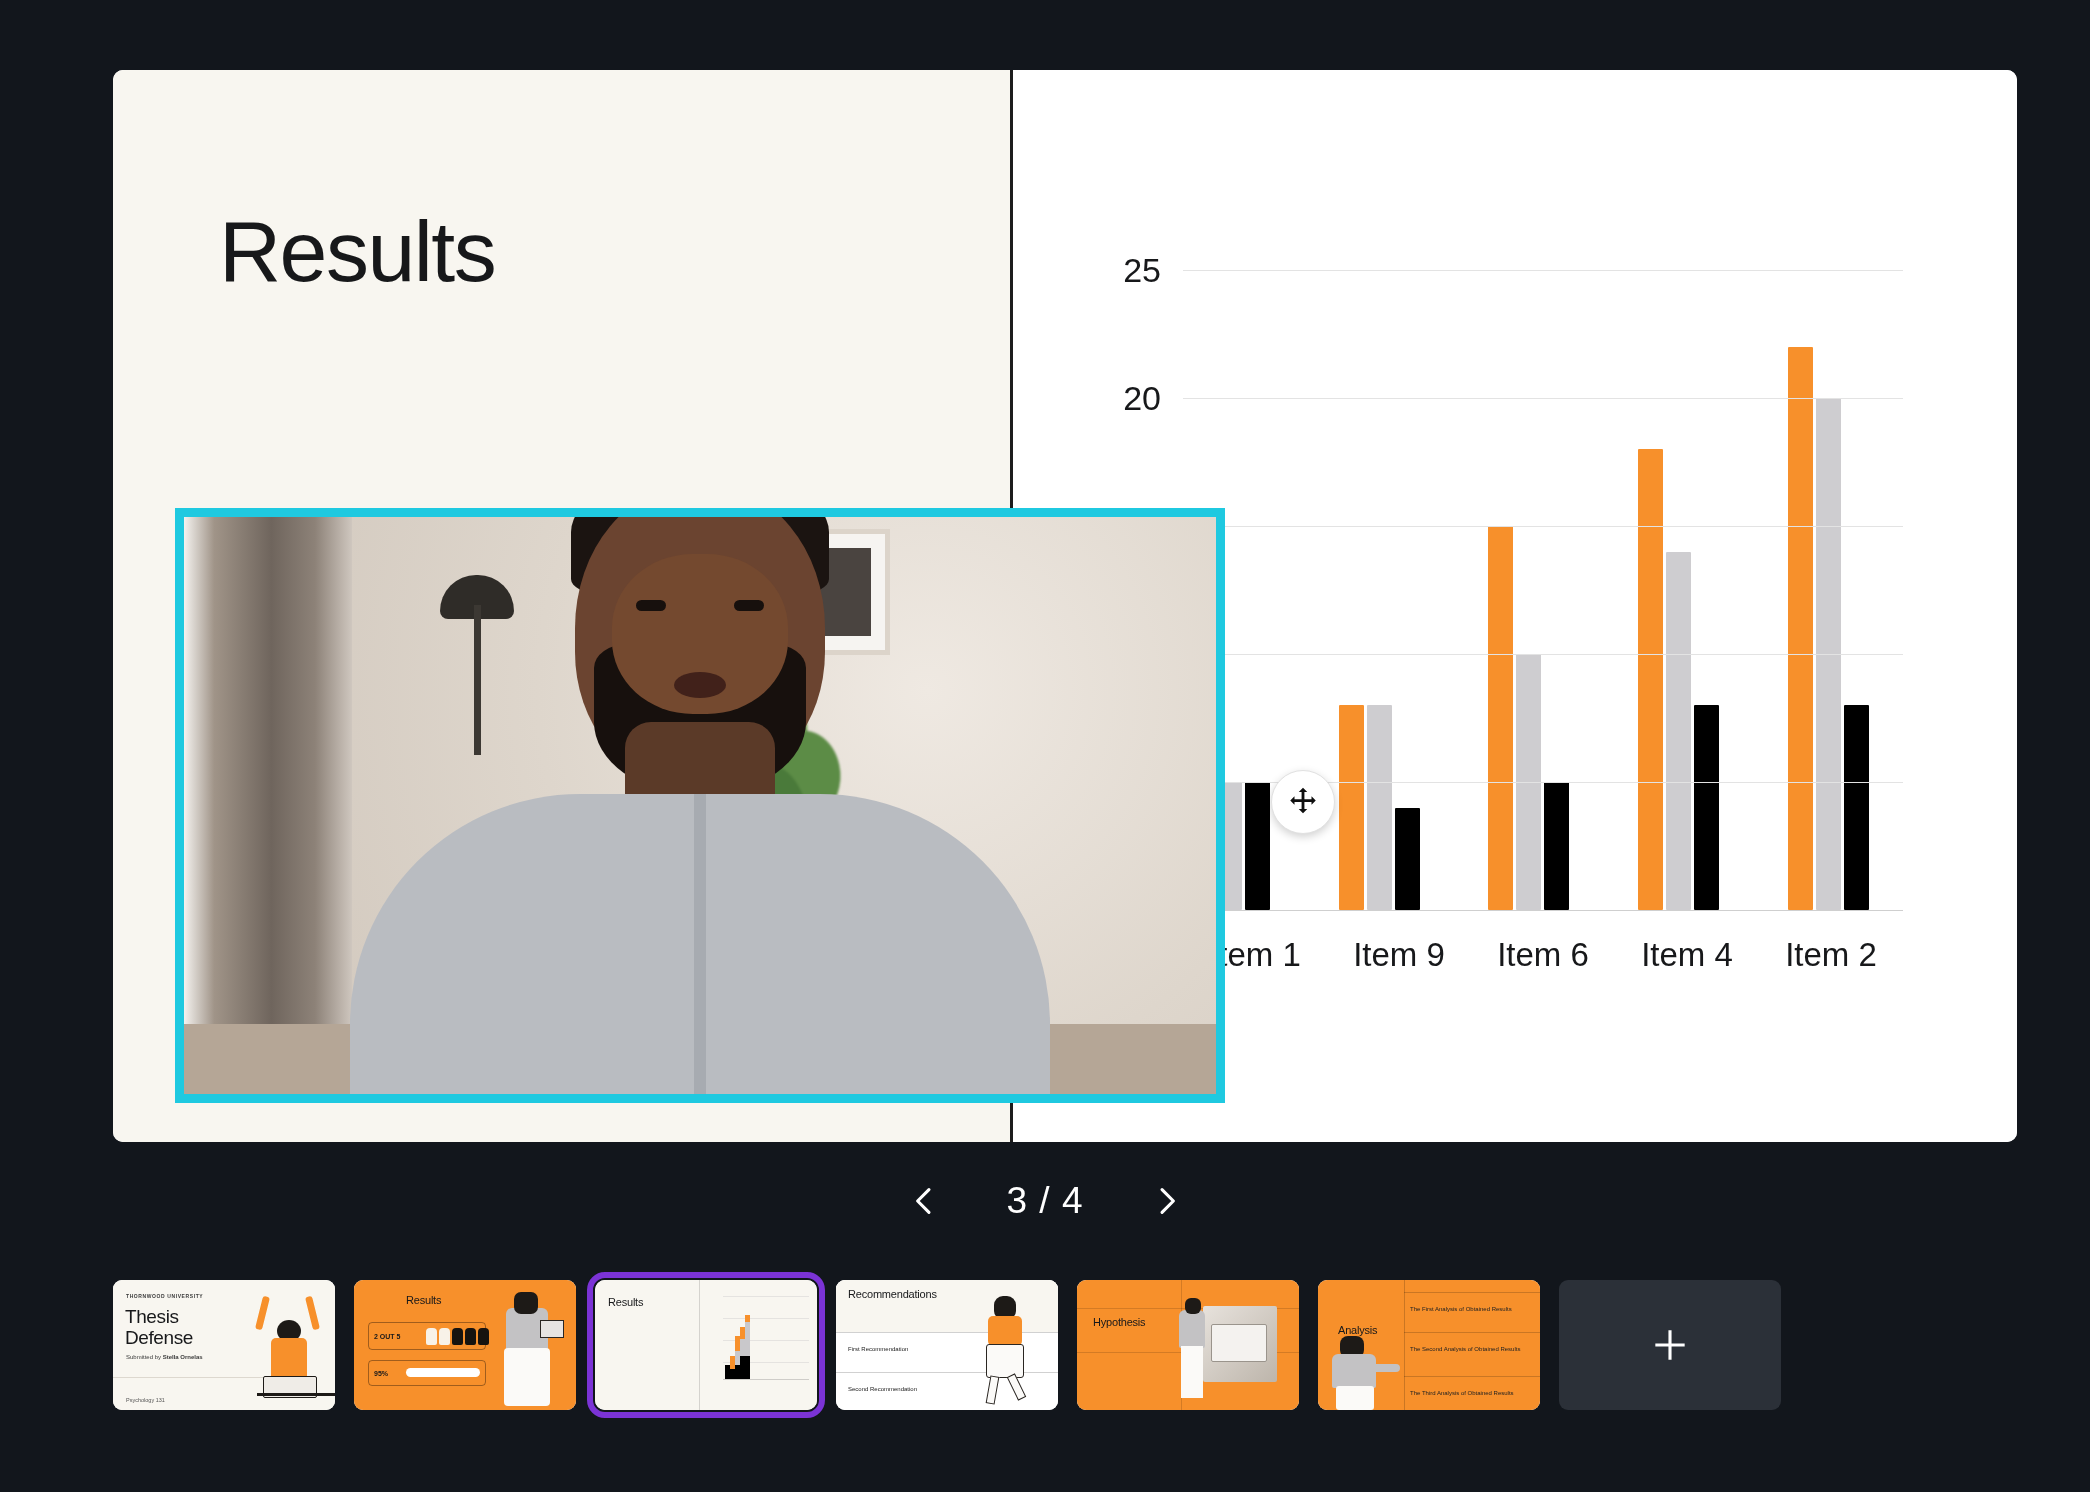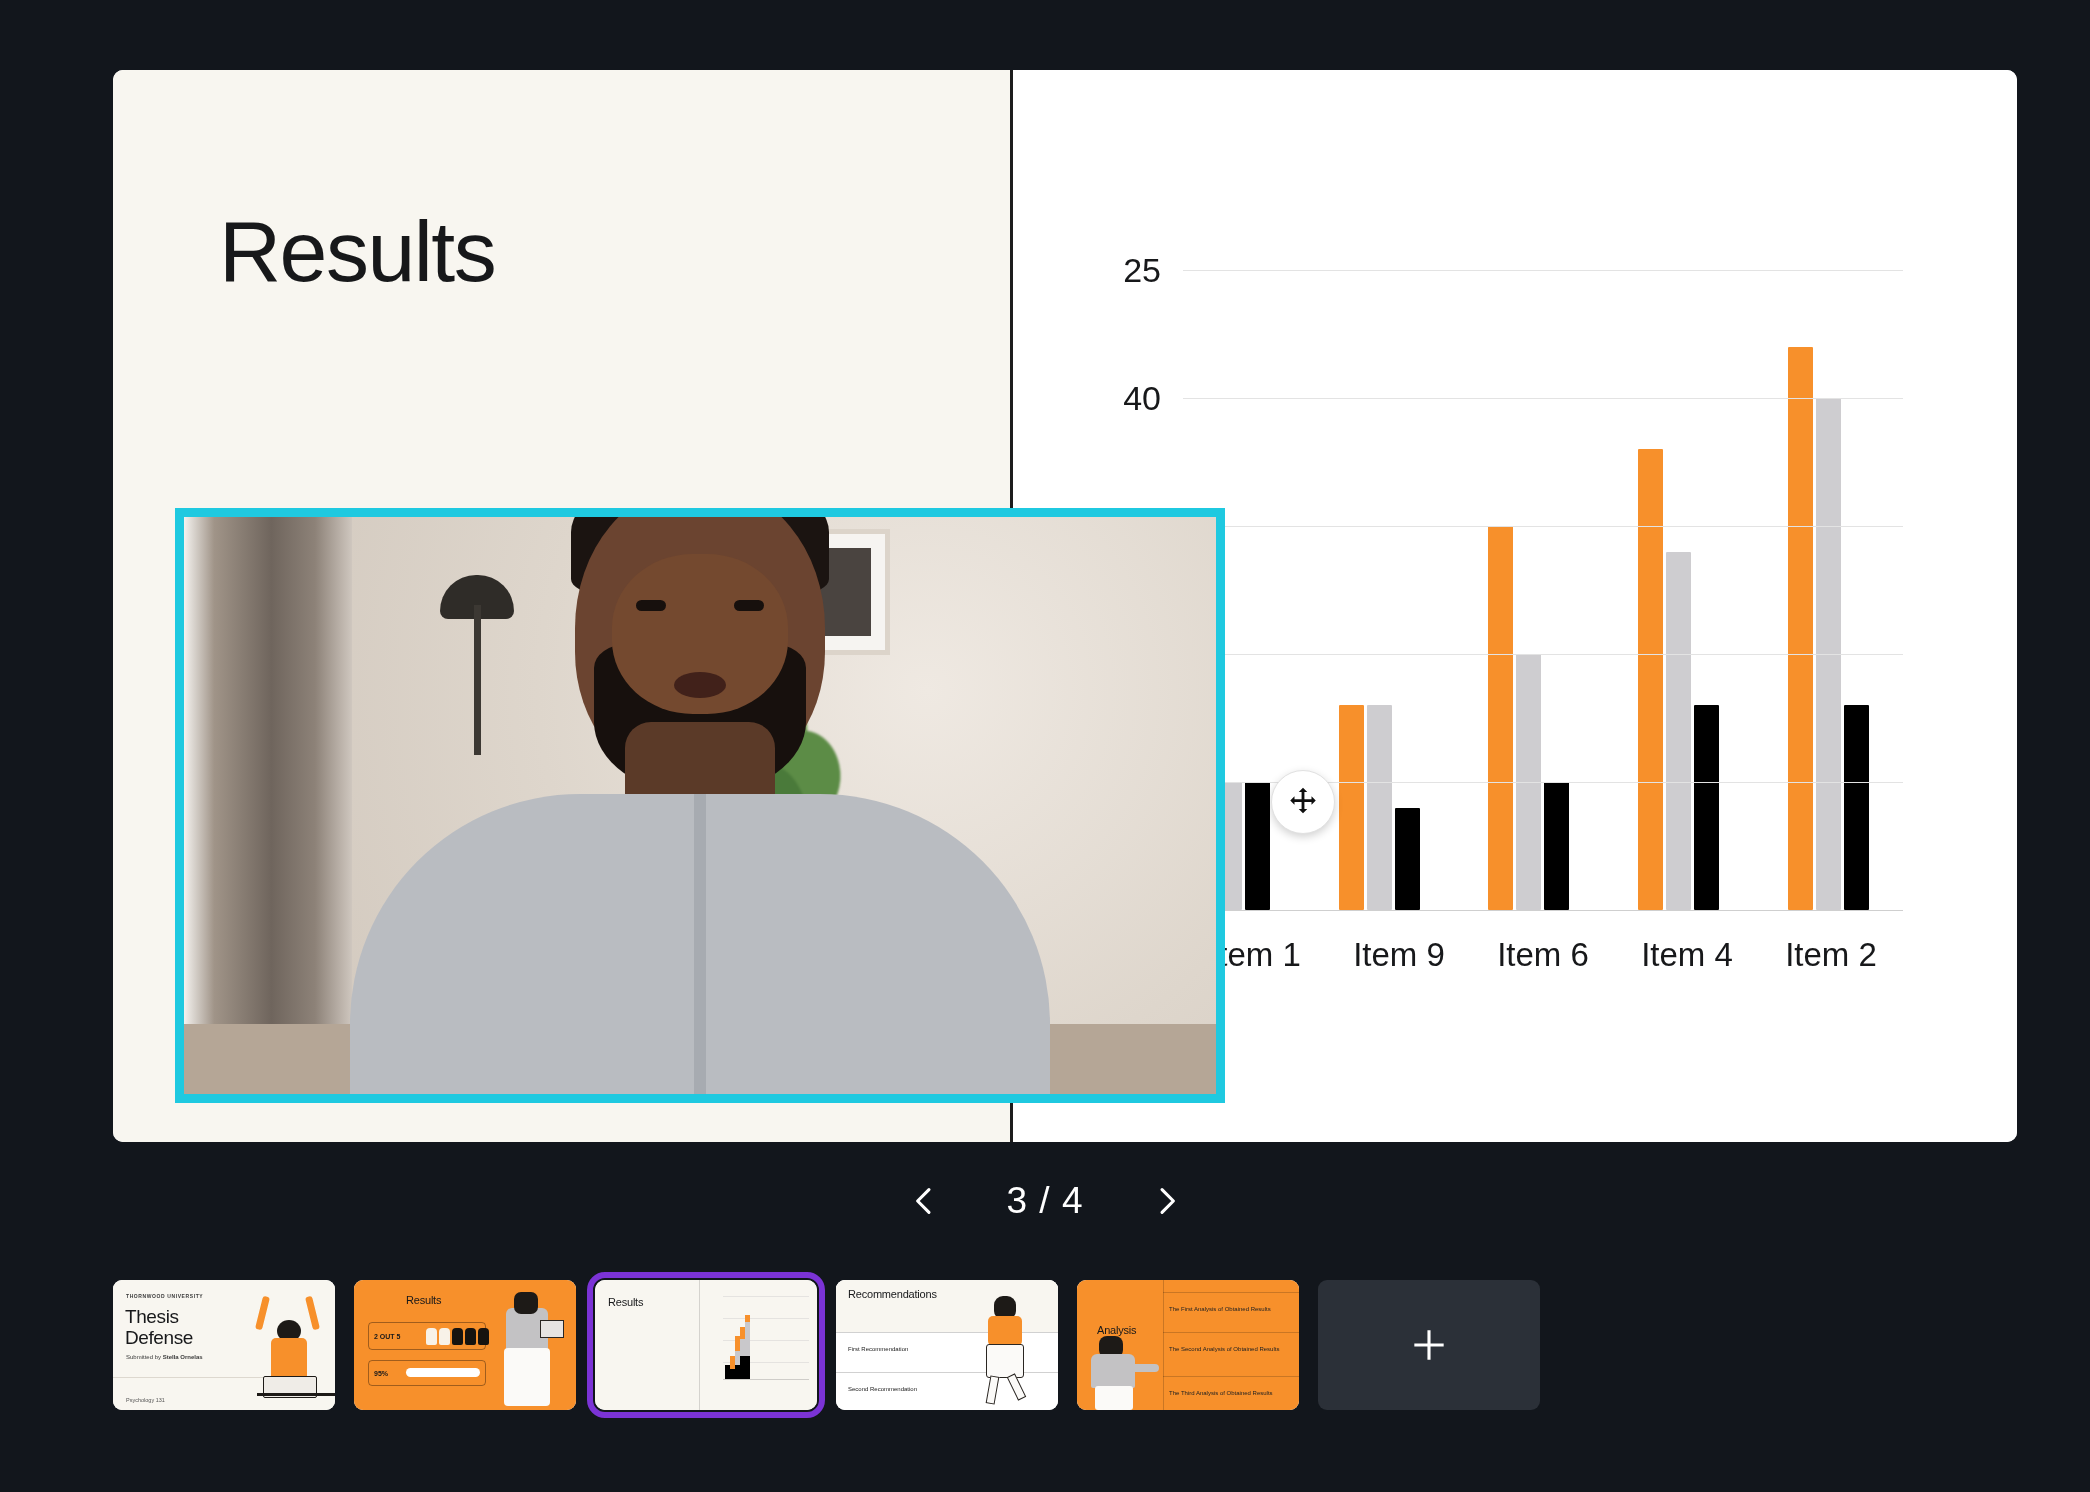--- a/index.html
+++ b/index.html
@@ -266,21 +266,21 @@
             <div class="gridline" style="top: 512px;">
               <div class="ytick">5</div>
             </div>
             <div class="gridline" style="top: 384px;">
               <div class="ytick">10</div>
             </div>
             <div class="gridline" style="top: 256px;">
               <div class="ytick">15</div>
             </div>
             <div class="gridline" style="top: 128px;">
-              <div class="ytick">40</div>
+              <div class="ytick">20</div>
             </div>
             <div class="gridline" style="top: 0px;">
               <div class="ytick">25</div>
             </div>
           </div>
       </div>
     </div>
 
     <div class="move-handle">
       <svg width="34" height="34" viewBox="0 0 24 24">
@@ -415,20 +415,32 @@
       <div class="t-row-label" style="left:12px; top:66px;">First Recommendation</div>
       <div class="t-divline" style="top:92px;"></div>
       <div class="t-row-label" style="left:12px; top:106px;">Second Recommendation</div>
       <div class="t-person-head" style="left:158px; top:16px; width:22px; height:24px; border-radius:9px;"></div>
       <div class="t-figure" style="left:152px; top:36px; width:34px; height:30px; border-radius:5px;"></div>
       <div style="position:absolute; left:150px; top:64px; width:38px; height:34px; background:#fbfaf8; border:1px solid #2a2622; border-radius:3px;"></div>
       <div style="position:absolute; left:152px; top:96px; width:9px; height:28px; background:#fbfaf8; border:1px solid #2a2622; transform:rotate(10deg);"></div>
       <div style="position:absolute; left:176px; top:94px; width:9px; height:26px; background:#fbfaf8; border:1px solid #2a2622; transform:rotate(-26deg);"></div>
     </div>
 
+    <div class="thumb">
+      <div class="t-orange"></div>
+      <div class="t-divline" style="top:28px; background:rgba(0,0,0,.14);"></div>
+      <div class="t-divline" style="top:72px; background:rgba(0,0,0,.14);"></div>
+      <div class="t-vline" style="left:104px; background:rgba(0,0,0,.14);"></div>
+      <div class="t-title-sm" style="left:16px; top:36px;">Hypothesis</div>
+      <div class="t-photo" style="left:126px; top:26px; width:74px; height:76px; border-radius:2px;"></div>
+      <div style="position:absolute;left:134px;top:44px;width:56px;height:38px;background:#f4f2ef;border:1px solid #9a948c;border-radius:2px;"></div>
+      <div class="t-person-shirt" style="left:102px; top:30px; width:26px; height:38px;"></div>
+      <div class="t-person-head" style="left:108px; top:18px; width:16px; height:16px; border-radius:6px;"></div>
+      <div style="position:absolute; left:104px; top:66px; width:22px; height:52px; background:#fbfaf8;"></div>
+    </div>
 
 
     <div class="thumb">
       <div class="t-orange"></div>
       <div class="t-vline" style="left:86px;"></div>
       <div class="t-divline" style="top:12px; left:86px; width:136px;"></div>
       <div class="t-divline" style="top:52px; left:86px; width:136px;"></div>
       <div class="t-divline" style="top:96px; left:86px; width:136px;"></div>
       <div class="t-title-sm" style="left:20px; top:44px;">Analysis</div>
       <div class="t-row-label" style="left:92px; top:26px;">The First Analysis of Obtained Results</div>

